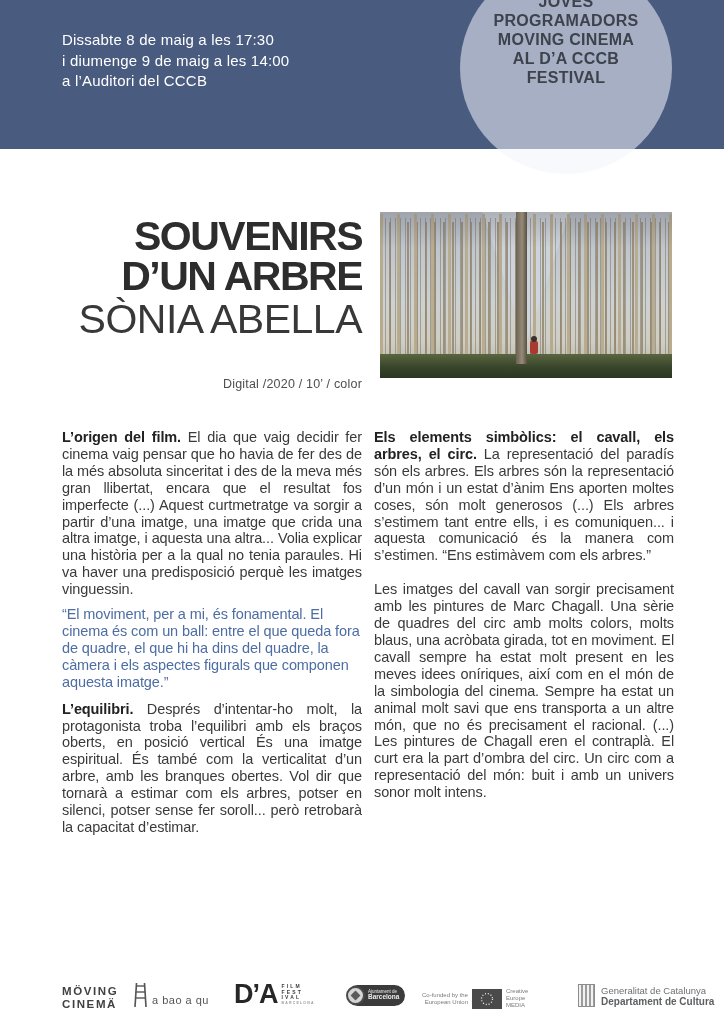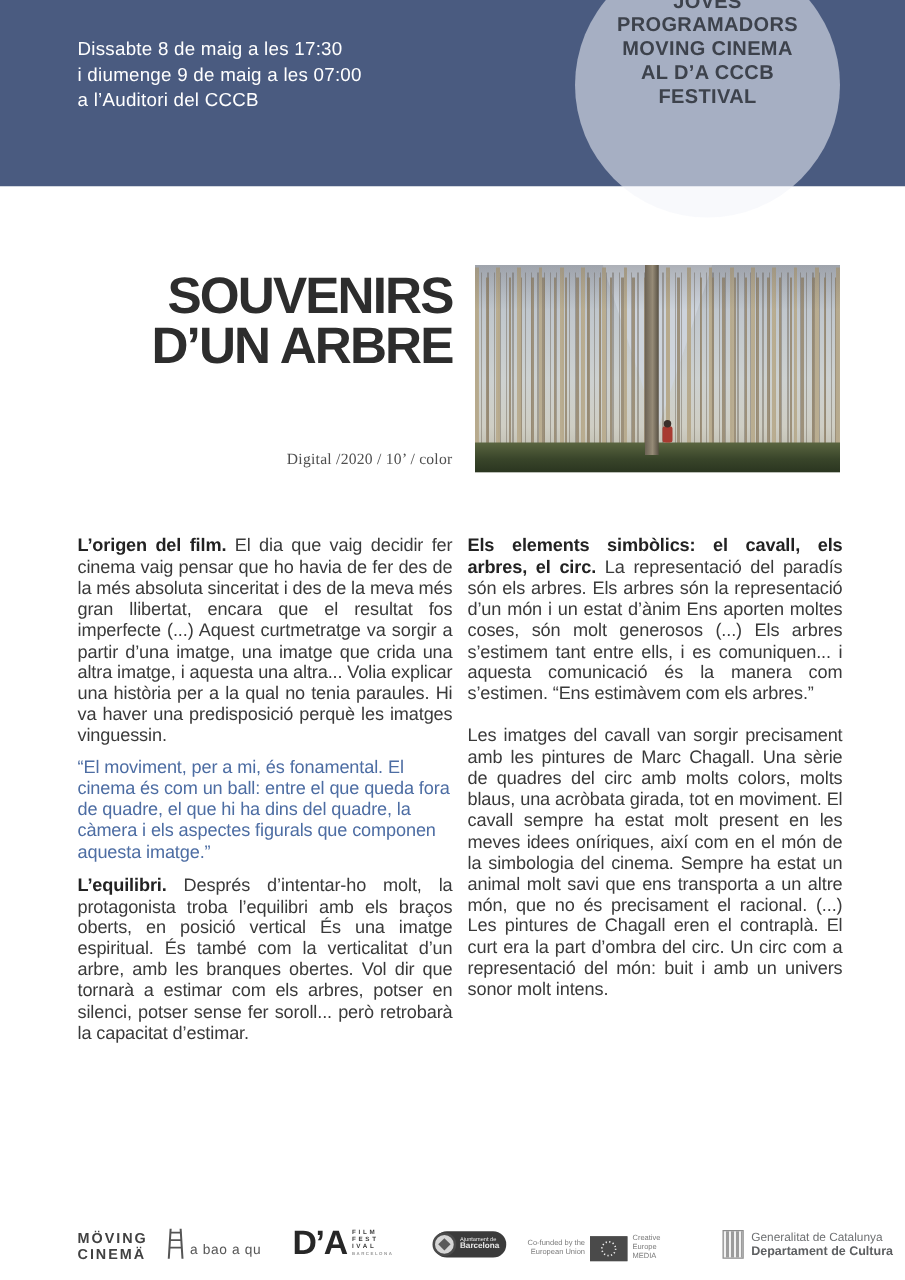--- a/index.html
+++ b/index.html
@@ -14,21 +14,21 @@
   .banner-text { position:absolute; left:62px; top:30px; color:#ffffff; font-size:15px; line-height:20.5px; letter-spacing:.2px; }
   .badge-circle {
     position:absolute; left:460px; top:-38px; width:212px; height:212px; border-radius:50%;
     background:rgba(243,244,249,0.55); z-index:2; text-align:center;
   }
   .badge-text { margin-top:30px; color:#3d424c; font-weight:bold; font-size:16px; line-height:19px; letter-spacing:.3px; }
   
   .title-block { position:absolute; left:0; top:216px; width:362px; text-align:right; }
   .title-main { font-weight:bold; font-size:41px; line-height:40px; letter-spacing:-1.5px; color:#2d2d2d; }
   .title-director { font-weight:normal; font-size:41px; line-height:46px; letter-spacing:-.5px; color:#383838; }
-  .film-details { position:absolute; left:0; top:360px; width:362px; text-align:right; font-size:12.5px; color:#4e4e4e; letter-spacing:.2px;font-family:Liberation Serif, serif; }
+  .film-details { position:absolute; left:0; top:377px; width:362px; text-align:right; font-size:12.5px; color:#4e4e4e; letter-spacing:.2px; }
   
   .film-still { position:absolute; left:380px; top:212px; width:292px; height:166px; overflow:hidden; }
   .fs-layer { position:absolute; }
   .fs-sky { inset:0; background:linear-gradient(180deg,#b7bfca 0%,#cdd1d0 55%,#cfcec4 78%,#b4b2a2 100%); }
   .fs-gap { left:35%; width:30%; top:0; bottom:22px; background:rgba(208,214,222,.8);
             clip-path:polygon(50% 92%, 0 0, 100% 0); }
   .fs-far { left:0; right:0; top:6px; bottom:22px; opacity:.65;
             background:repeating-linear-gradient(90deg, rgba(108,99,86,.7) 0 1px, transparent 1px 5px); }
   .fs-mid { left:0; right:0; top:10px; bottom:20px;
             background:repeating-linear-gradient(90deg, rgba(148,134,110,.85) 0 2px, transparent 2px 9px); }
@@ -76,40 +76,41 @@
   .gencat-text b { font-size:10px; color:#5e6062; }
 </style>
 </head>
 <body>
 
 <div class="page">
 
   <div class="banner">
     <div class="banner-text">
       <div>Dissabte 8 de maig a les 17:30</div>
-      <div>i diumenge 9 de maig a les 07:00</div>
+      <div>i diumenge 9 de maig a les 14:00</div>
       <div>a l’Auditori del CCCB</div>
     </div>
   </div>
 
   <div class="badge-circle">
     <div class="badge-text">
       <div>JOVES</div>
       <div>PROGRAMADORS</div>
       <div>MOVING CINEMA</div>
       <div>AL D’A CCCB</div>
       <div>FESTIVAL</div>
     </div>
   </div>
 
   <div class="title-block">
     <div class="title-main">
       <div>SOUVENIRS</div>
       <div>D’UN ARBRE</div>
     </div>
+    <div class="title-director">SÒNIA ABELLA</div>
   </div>
   <div class="film-details">Digital /2020 / 10’ / color</div>
 
   <div class="film-still">
     <div class="fs-layer fs-sky"></div>
     <div class="fs-layer fs-gap"></div>
     <div class="fs-layer fs-far"></div>
     <div class="fs-layer fs-mid"></div>
     <div class="fs-layer fs-near"></div>
     <div class="fs-layer fs-haze"></div>

